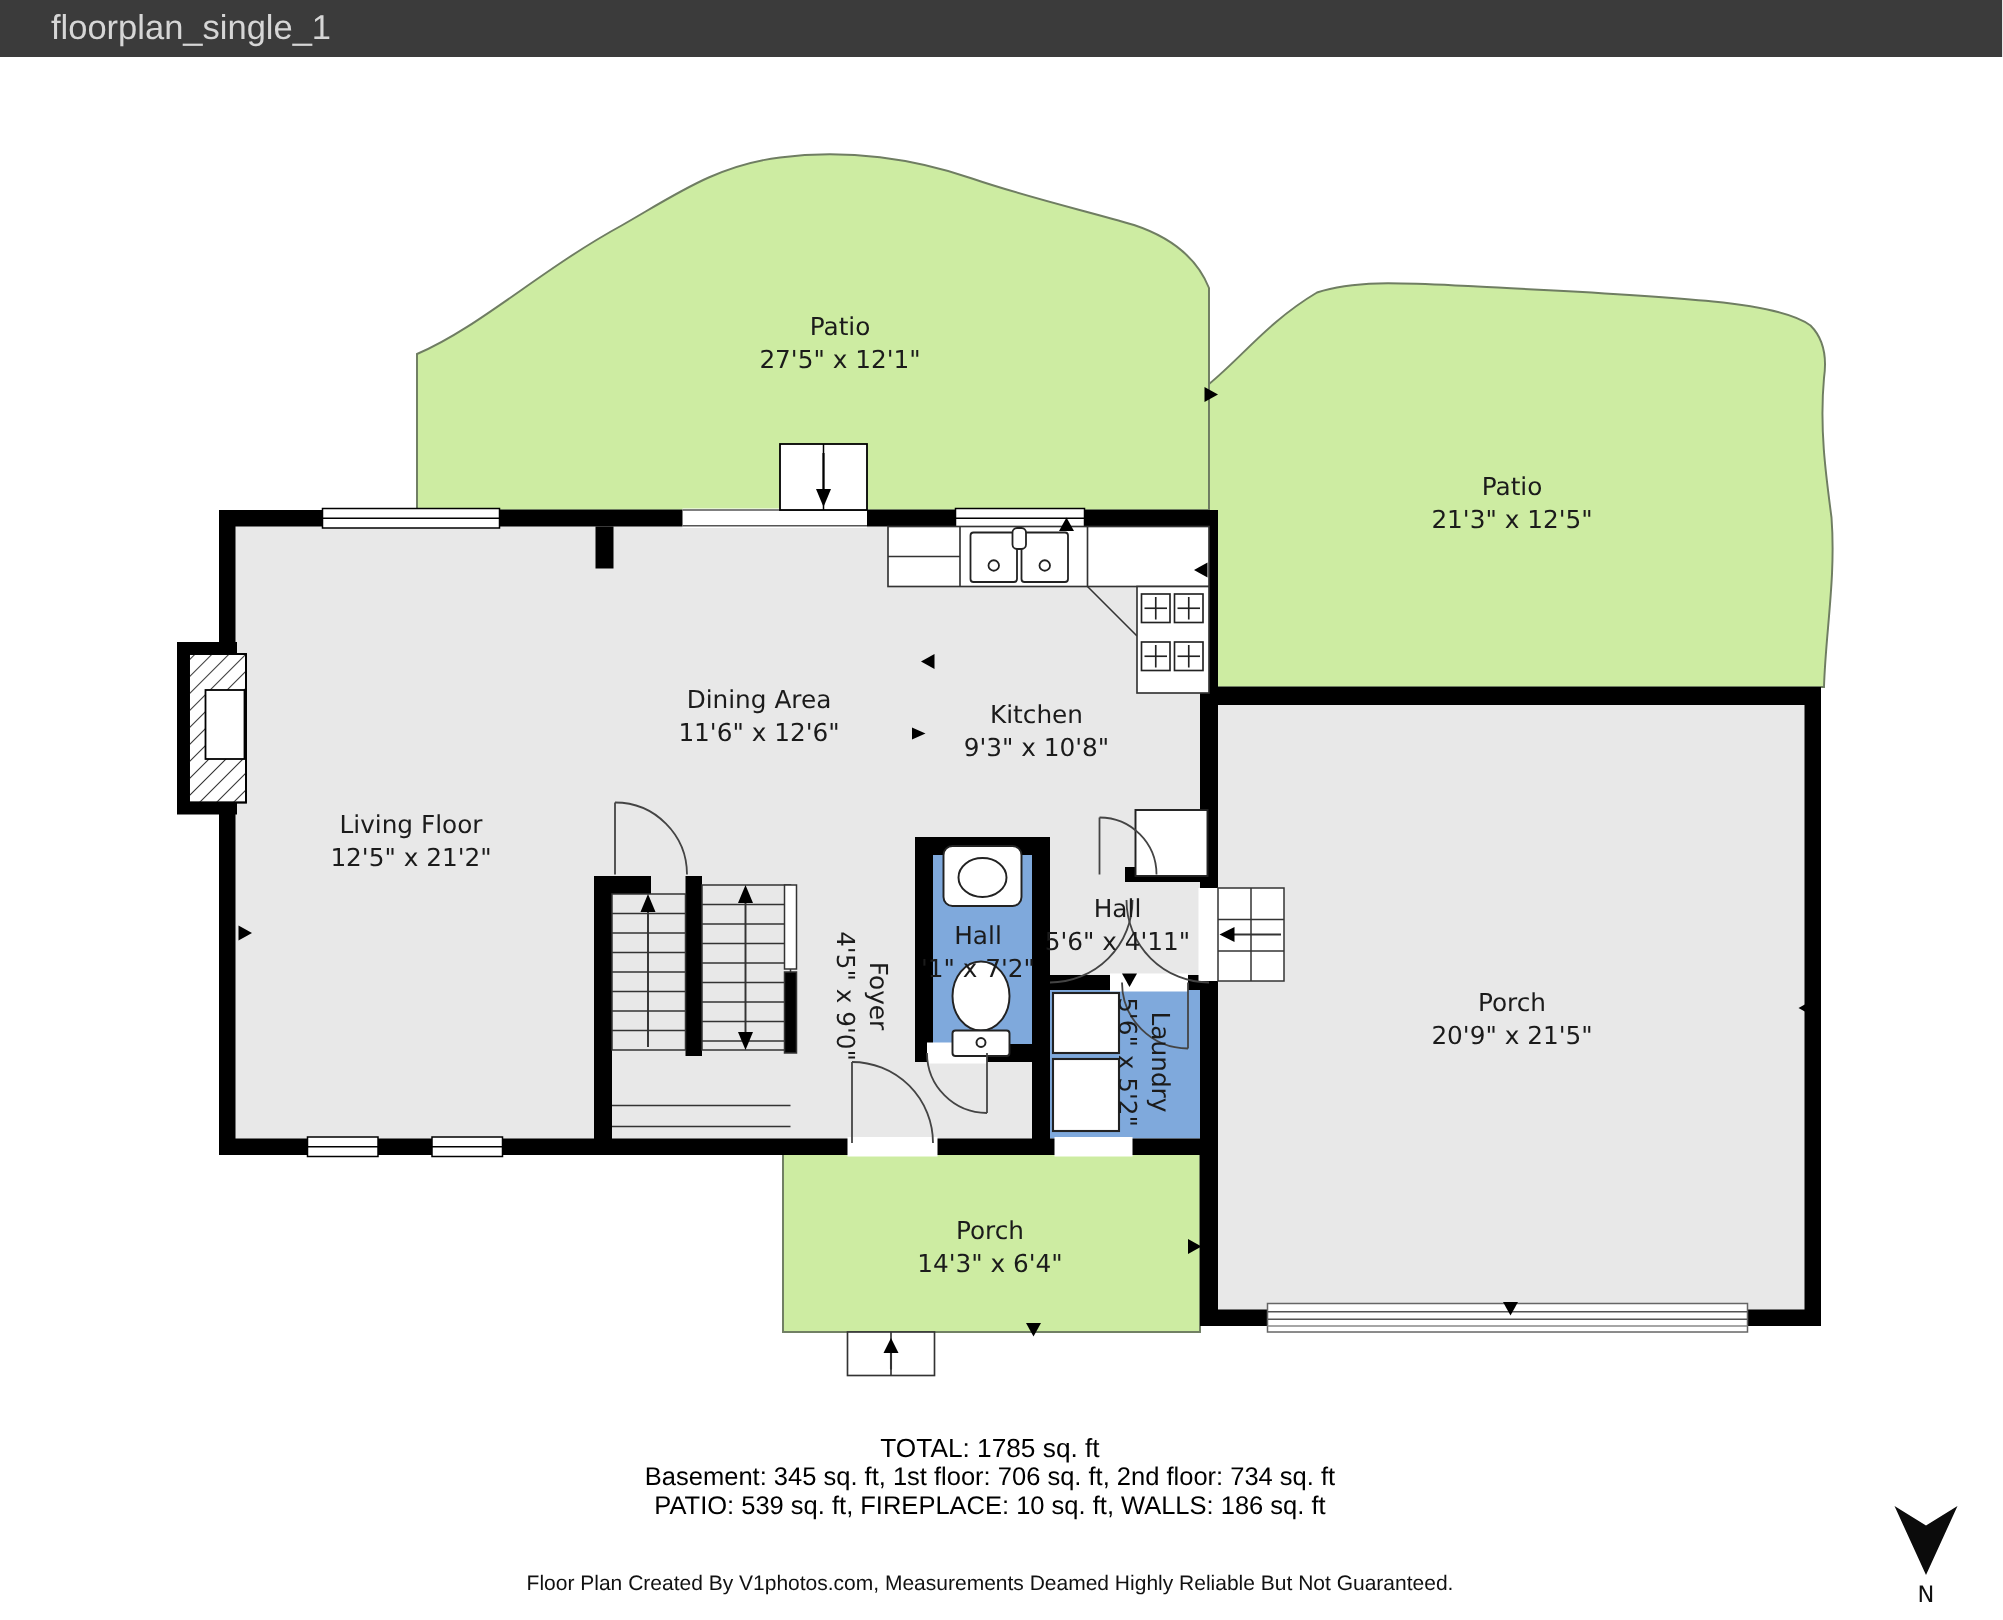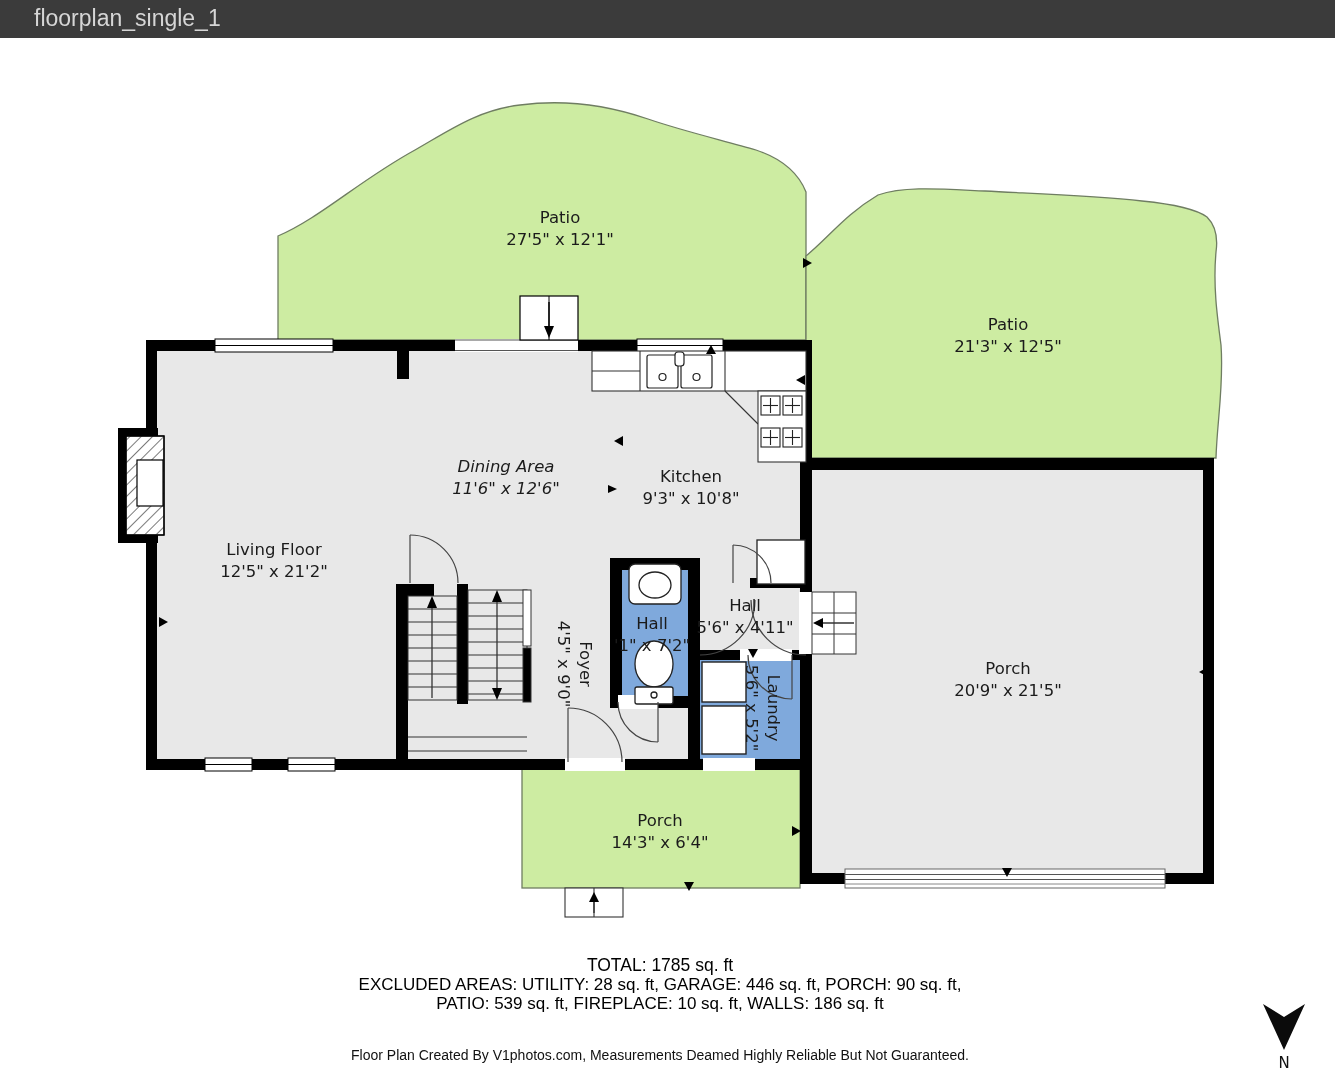--- a/index.html
+++ b/index.html
@@ -270,21 +270,21 @@
     <div>27'5" x 12'1"</div>
   </div>
   <div class="room-label" style="left:1008px;top:336px;">
     <div>Patio</div>
     <div>21'3" x 12'5"</div>
   </div>
   <div class="room-label" style="left:691px;top:452px;margin-top:36px;">
     <div>Kitchen</div>
     <div>9'3" x 10'8"</div>
   </div>
-  <div class="room-label" style="left:506px;top:478px;font-style:italic;">
+  <div class="room-label" style="left:506px;top:478px;">
     <div>Dining Area</div>
     <div>11'6" x 12'6"</div>
   </div>
   <div class="room-label" style="left:274px;top:561px;">
     <div>Living Floor</div>
     <div>12'5" x 21'2"</div>
   </div>
   <div class="room-label" style="left:652px;top:635px;">
     <div>Hall</div>
     <div>'1" x 7'2"</div>
@@ -305,20 +305,20 @@
     <div>Porch</div>
     <div>20'9" x 21'5"</div>
   </div>
   <div class="room-label" style="left:660px;top:832px;">
     <div>Porch</div>
     <div>14'3" x 6'4"</div>
   </div>
 
   <div class="summary">
     <div class="tot">TOTAL: 1785 sq. ft</div>
-    <div>EXCLUDED AREAS: UTILITY: 28 sq. ft, GARAGE: 446 sq. ft, PORCH: 90 sq. ft,</div>
+    <div>Basement: 345 sq. ft, 1st floor: 706 sq. ft, 2nd floor: 734 sq. ft</div>
     <div>PATIO: 539 sq. ft, FIREPLACE: 10 sq. ft, WALLS: 186 sq. ft</div>
   </div>
   <div class="credit">Floor Plan Created By V1photos.com, Measurements Deamed Highly Reliable But Not Guaranteed.</div>
 
   <div class="compass-n">N</div>
 
 </div>
 
 </body></html>

